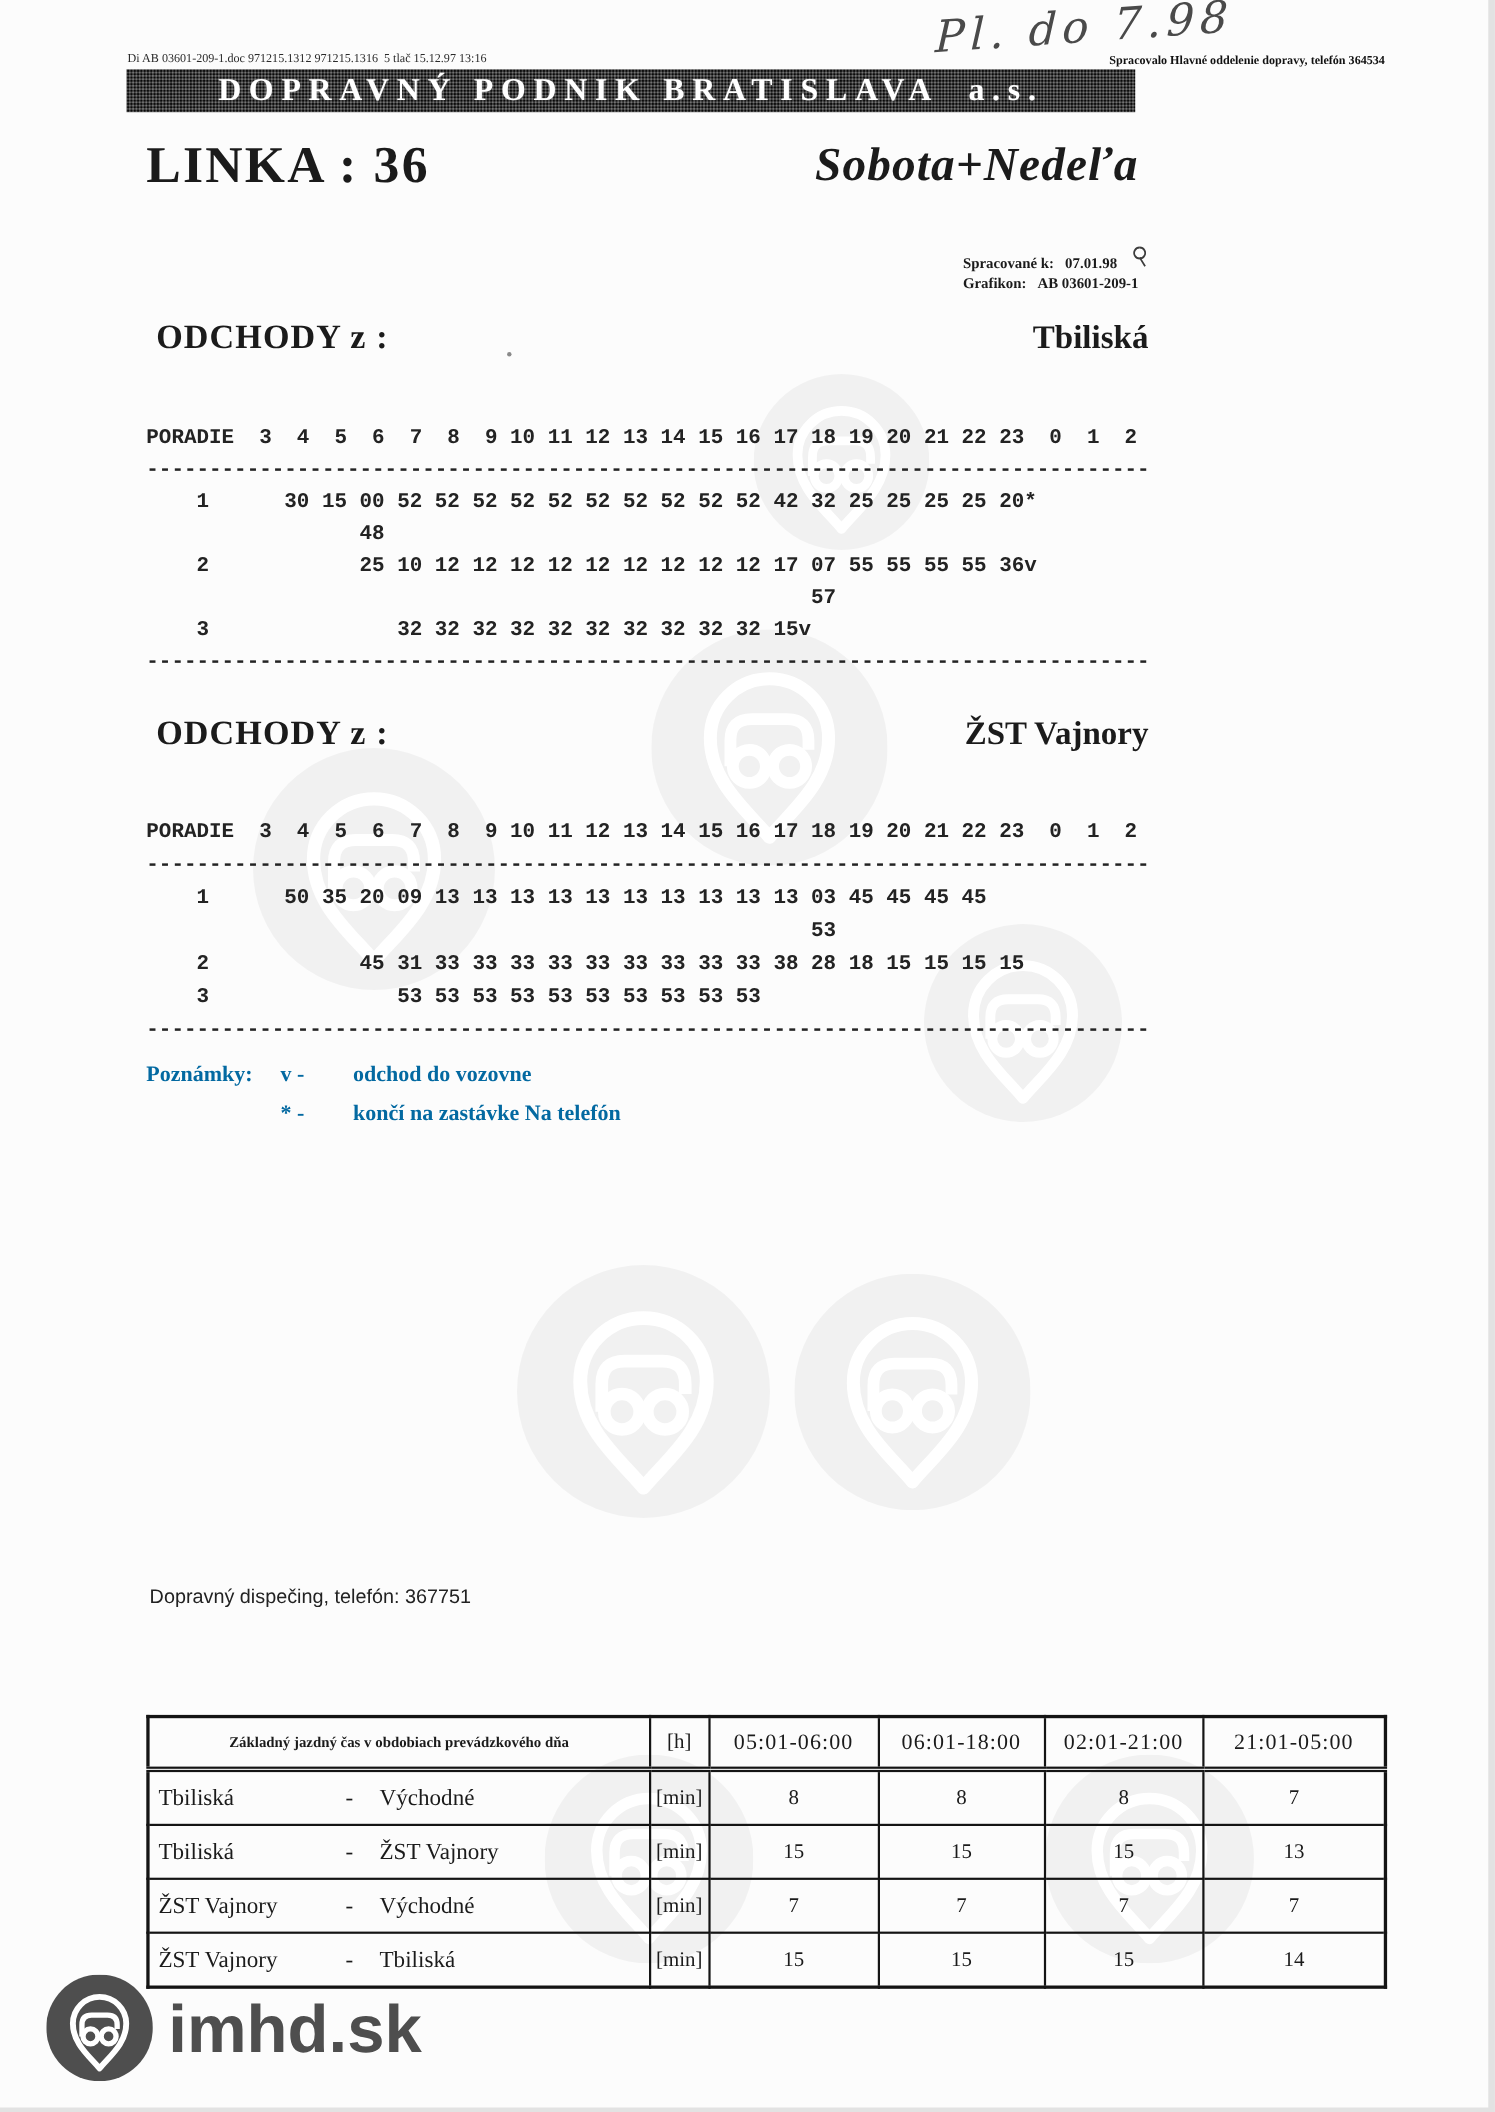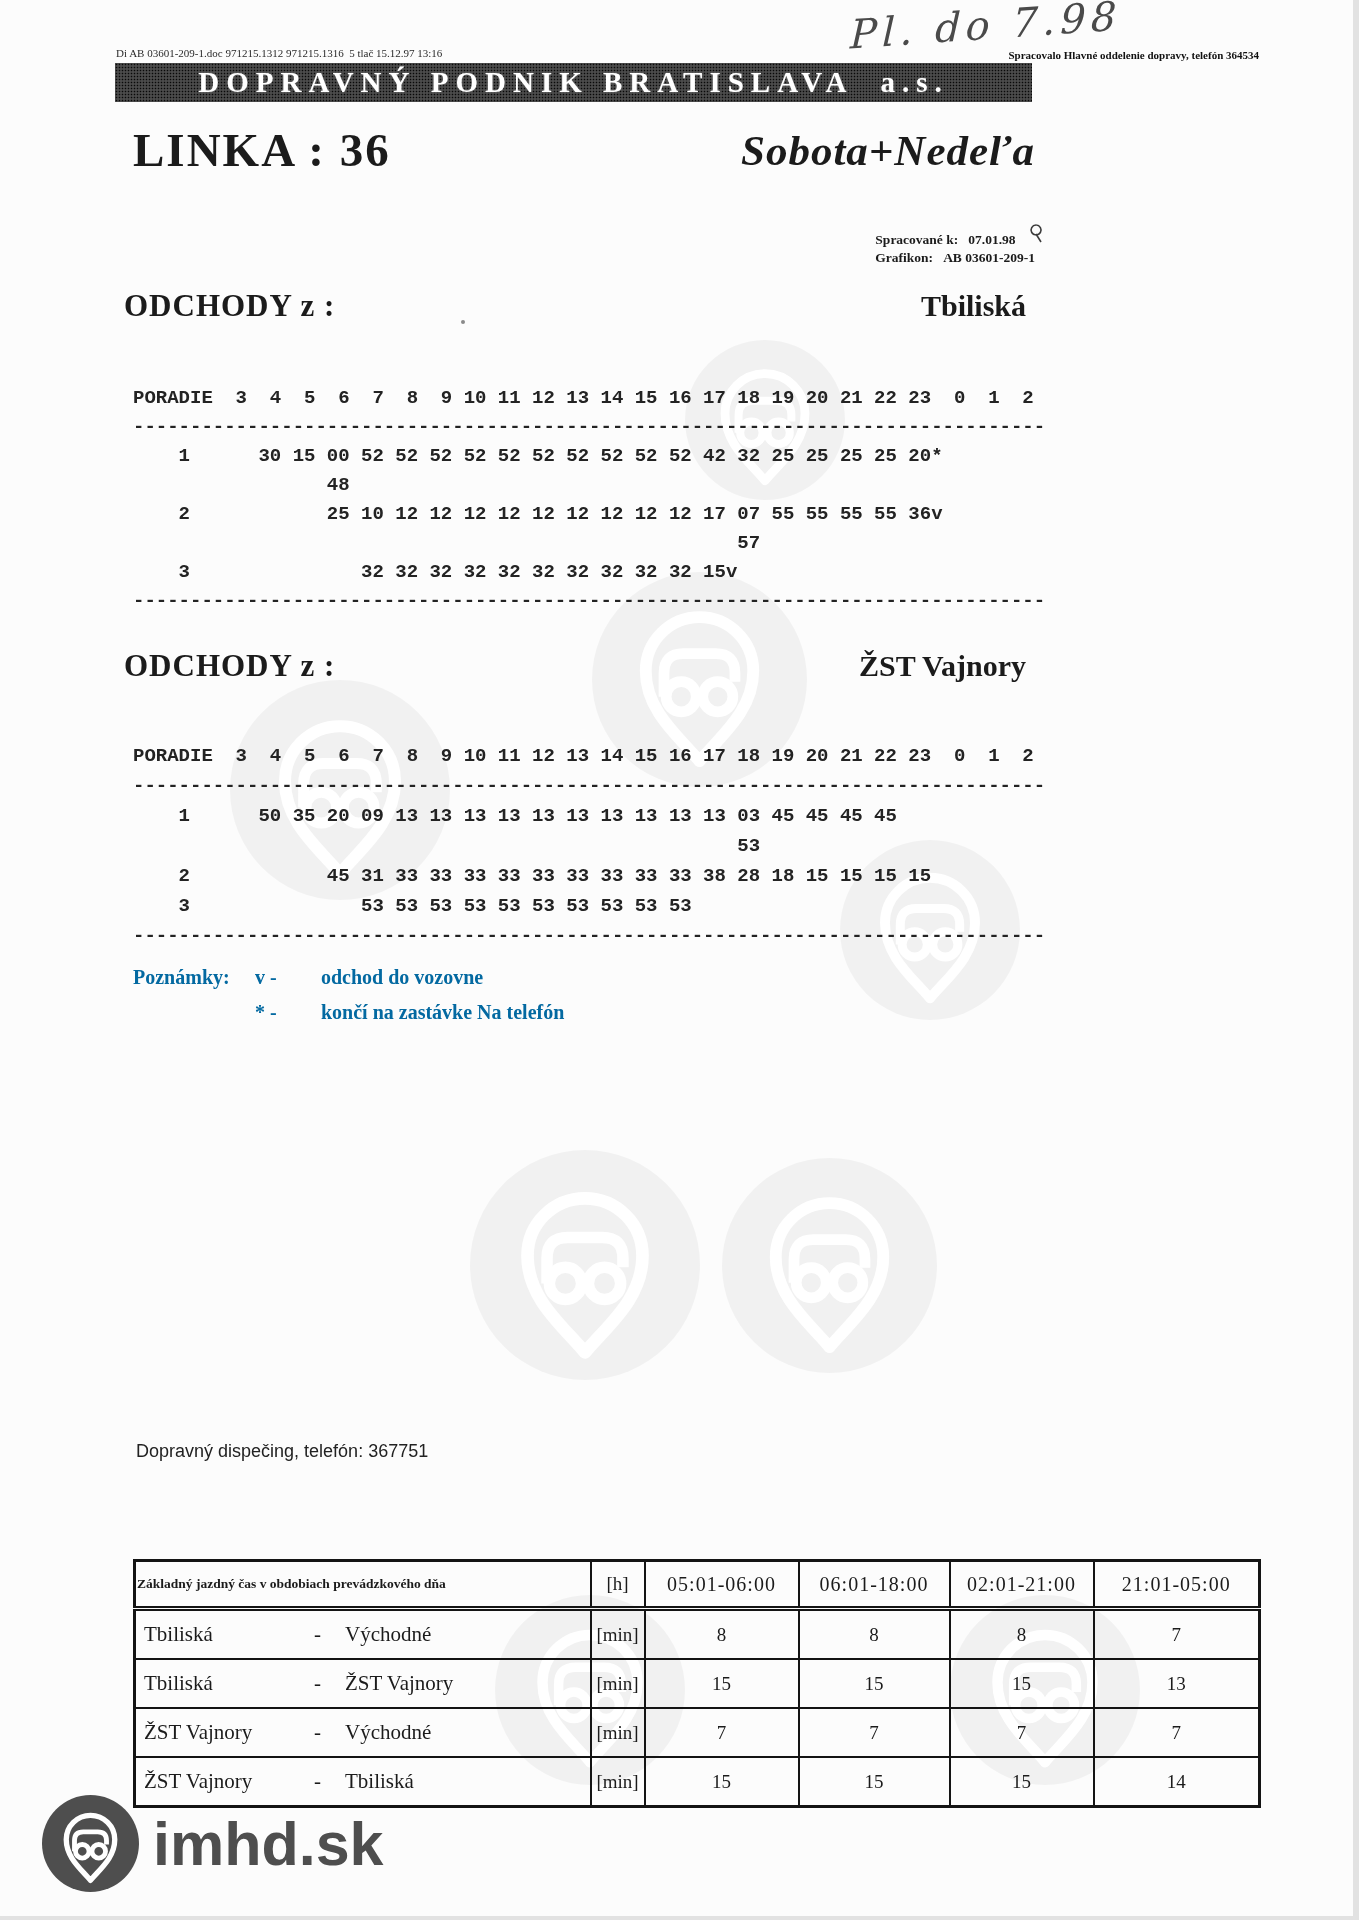--- a/index.html
+++ b/index.html
@@ -23,21 +23,21 @@
                  white-space:pre; text-shadow:0 0 2px rgba(255,255,255,.35); }
 
   .linka { position:absolute; left:133px; top:123px; font-size:47px; font-weight:bold; letter-spacing:2px; }
   .day   { position:absolute; right:324px; top:126px; font-size:43px; font-weight:bold; font-style:italic; letter-spacing:1px; }
 
   .processed { position:absolute; right:324px; top:231px; font-size:13.5px; font-weight:bold;
                line-height:18px; }
   .processed .prow { display:flex; justify-content:flex-start; gap:10px; }
   .date-mark { position:absolute; right:-10px; top:-8px; }
 
-  .dep-head { position:absolute; left:124px; width:902px; display:flex;
+  .dep-head { position:absolute; left:142px; width:902px; display:flex;
               justify-content:space-between; align-items:baseline; font-weight:bold; }
   .dep-head .odch  { font-size:31px; letter-spacing:1px; }
   .dep-head .stopn { font-size:30px; }
   #dep0 { top:288px; } #dep1 { top:648px; }
 
   .tt { position:absolute; left:133px; margin:0; font-family:"Liberation Mono",monospace;
         font-size:19px; font-weight:bold; line-height:30px; color:#232323; white-space:pre; }
   #tt0 { top:384px; line-height:29px; }
   #tt1 { top:741px; }
 
@@ -47,21 +47,21 @@
   .notes .sym    { display:inline-block; width:66px; }
 
   .dispatch { position:absolute; left:136px; top:1441px; font-size:18px;
               font-family:"Liberation Sans",sans-serif; color:#222; }
 
   table.travel { position:absolute; left:133px; top:1559px; border-collapse:collapse;
                  table-layout:fixed; border:3px solid #141414; }
   .travel th, .travel td { border:2px solid #141414; overflow:hidden; }
   .travel thead th { border-bottom:5px double #141414; height:42px; }
   .travel tbody td { height:45px; }
-  .desc-h { font-size:13.5px; font-weight:bold; text-align:left; }
+  .desc-h { font-size:13.5px; font-weight:bold; text-align:center; }
   .unit-h, td.unit { font-size:19px; font-weight:normal; text-align:center; }
   .time-h { font-size:20px; font-weight:normal; text-align:center; letter-spacing:1px; }
   td.desc { font-size:21px; padding-left:8px; }
   td.desc .cellflex { display:flex; align-items:center; }
   td.desc .from { width:170px; }
   td.desc .to   { margin-left:24px; }
   td.val { text-align:center; font-size:19px; }
 
   .logo { position:absolute; left:42px; top:1795px; display:flex; align-items:center; gap:14px; }
   .logo-icon { width:97px; height:97px; color:#4e4e4e; }

